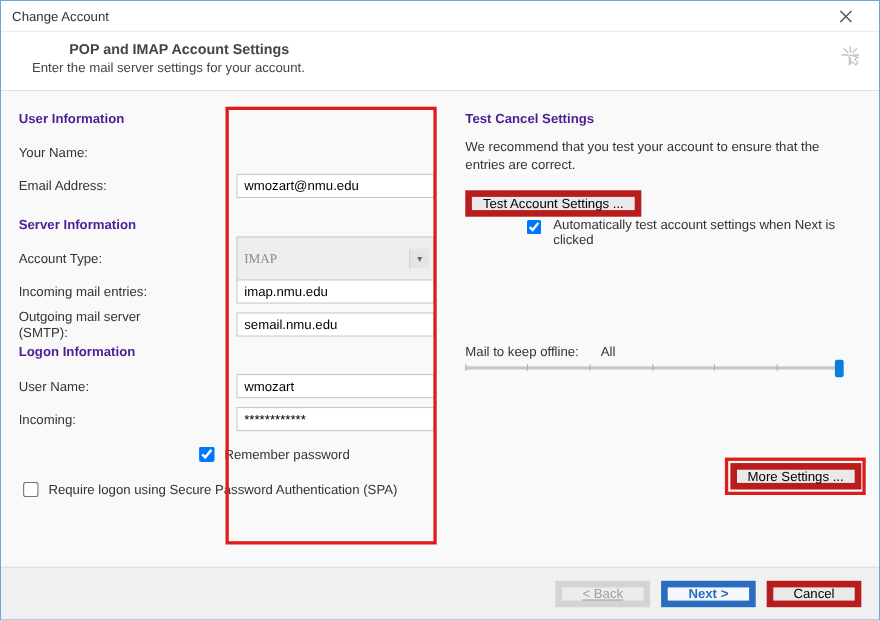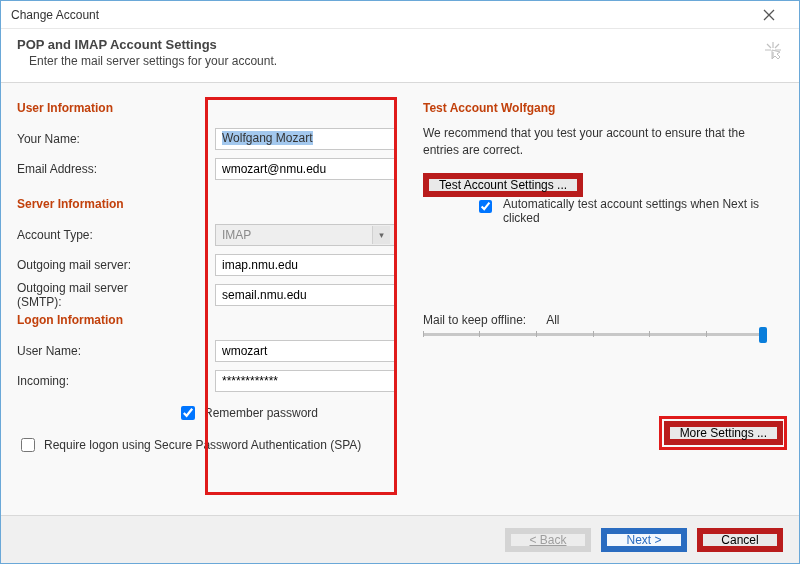--- a/index.html
+++ b/index.html
@@ -36,56 +36,57 @@
     display:flex; align-items:center; justify-content:center;
     font-size: 14px; color:#666;
     cursor: pointer;
   }
   .header-ribbon {
     padding: 8px 16px 14px 16px;
     background: #fff;
     border-bottom: 1px solid #d9d9d9;
     position: relative;
   }
-  .header-title { font-size: 13px; font-weight: bold; color: #444; }
+  .header-title { font-size: 13px; font-weight: bold; color: #444; margin-left: 46px; }
   .header-sub { font-size: 12px; color: #444; margin-top: 2px; padding-left: 12px;}
   .cursor-icon {
     position: absolute;
     right: 14px; top: 10px;
     width: 24px; height: 24px;
     color: #bfbfbf;
   }
   .body {
     flex: 1;
     background: #f9f9f9;
     padding: 14px 16px 10px 16px;
     position: relative;
   }
   .cols { display: flex; gap: 28px; }
   .left { width: 378px; position: relative; }
   .right { flex:1; }
-  .section-h { font-weight: bold; color:#c2410c; margin: 4px 0 10px 0; font-size:12px;}
+  .section-h { font-weight: bold; color:#4c1d95; margin: 4px 0 10px 0; font-size:12px;}
   .row { display:flex; align-items:center; height:28px; margin-bottom:2px;gap:48px;}
   .row label { width: 180px; }
   .row .field { flex:1; }
   input[type=text], input[type=password], .faux-input {
     width: 180px;
     height: 22px;
     border: 1px solid #c8c8c8;
     padding: 2px 6px;
     font: inherit;
     background:#fff;
   }
   .faux-select {
-    width: 180px; height:22px;
+    width: 180px; height:40px;
     border:1px solid #c8c8c8;
     background:#eee;
     display:flex; align-items:center; justify-content:space-between;
     padding: 0 4px 0 6px;
     color:#8a8a8a;
+    font-family:Liberation Serif, serif;
   }
   .dropdown-btn {
     width:18px; height:18px;
     background:#e5e5e5;
     border-left:1px solid #d0d0d0;
     display:flex; align-items:center; justify-content:center;
     font-size:9px; color:#666;
   }
   .red-box {
     position: absolute;
@@ -104,21 +105,21 @@
   .btn {
     height: 24px;
     padding: 0 10px;
     background: #e9e9e9;
     border: 6px solid #b91c1c;
     font: inherit;
     cursor: pointer;
     display:inline-flex; align-items:center; justify-content:center;
   }
   .btn.wide { min-width: 140px; }
-  .btn.primary { border-color:#2a6cc0; color:#2a6cc0; background:#f4f8fd; }
+  .btn.primary { border-color:#2a6cc0; color:#2a6cc0; background:#f4f8fd;font-weight:bold; }
   .auto-test { display:flex; align-items:flex-start; gap:8px; padding-left:24px;justify-content:flex-end;}
   .auto-test .text { max-width: 280px; }
   .mail-offline { margin-top:88px; display:flex; align-items:center; gap:20px;}
   .slider-wrap { margin-top:4px; }
   .slider {
     width: 340px; height: 6px; position:relative;
   }
   .slider .track {
     height:3px; background:#c8c8c8; position:absolute; left:0; right:0; top:2px;
   }
@@ -174,43 +175,40 @@
 
   <div class="body">
     <div class="cols">
 
       <div class="left">
         <div class="red-box red-box-inputs"></div>
 
         <div class="section-h">User Information</div>
         <div class="row">
           <label>Your Name:</label>
-          <div class="field">
-            <div class="faux-input"><span class="selected-text">Wolfgang Mozart</span></div>
-          </div>
         </div>
         <div class="row">
           <label>Email Address:</label>
           <div class="field">
             <input type="text" value="wmozart@nmu.edu" style="">
           </div>
         </div>
 
         <div class="section-h" style="margin-top:14px">Server Information</div>
         <div class="row">
           <label>Account Type:</label>
           <div class="field">
             <div class="faux-select">
               <span>IMAP</span>
               <span class="dropdown-btn">▾</span>
             </div>
           </div>
         </div>
         <div class="row">
-          <label>Outgoing mail server:</label>
+          <label>Incoming mail entries:</label>
           <div class="field">
             <input type="text" value="imap.nmu.edu" style="">
           </div>
         </div>
         <div class="row">
           <label>Outgoing mail server (SMTP):</label>
           <div class="field">
             <input type="text" value="semail.nmu.edu" style="">
           </div>
         </div>
@@ -234,21 +232,21 @@
           <span>Remember password</span>
         </div>
 
         <div class="chk spa-row">
           <input type="checkbox" style="">
           <span>Require logon using Secure Password Authentication (SPA)</span>
         </div>
       </div>
 
       <div class="right">
-        <div class="section-h">Test Account Wolfgang</div>
+        <div class="section-h">Test Cancel Settings</div>
         <p>We recommend that you test your account to ensure that the entries are correct.</p>
         <button class="btn wide">Test Account Settings ...</button>
 
         <div class="auto-test">
           <input type="checkbox" checked="" style="">
           <span class="text">Automatically test account settings when Next is clicked</span>
         </div>
 
         <div class="mail-offline">
           <span>Mail to keep offline:</span>

